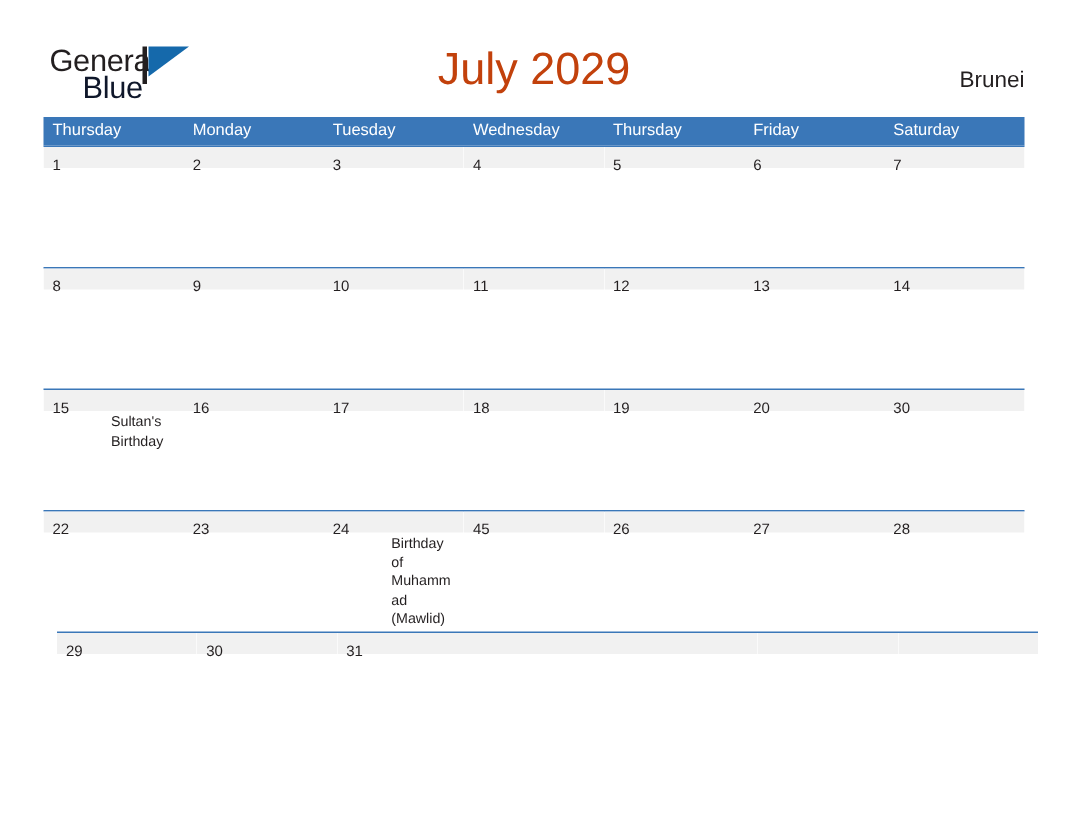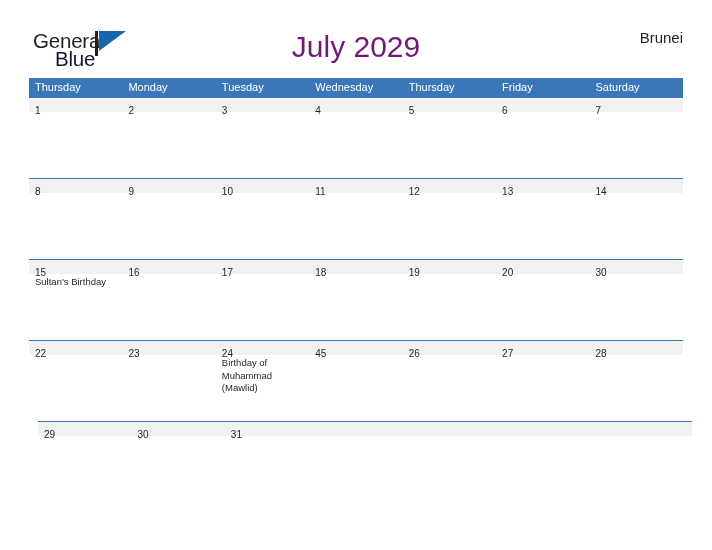--- a/index.html
+++ b/index.html
@@ -86,28 +86,28 @@
 
   .title {
     position: absolute;
     left: 0;
     top: 29px;
     width: 712px;
     text-align: center;
     font-size: 30px;
     line-height: 36px;
     font-weight: normal;
-    color: #701a75;
+    color: #c2410c;
     margin: 0;
   }
 
   .country {
     position: absolute;
     right: 29px;
-    top: 28px;
+    top: 44px;
     font-size: 15px;
     line-height: 20px;
     color: #231f20;
     white-space: nowrap;
   }
 
   
   .calendar {
     position: absolute;
     left: 29px;
@@ -164,20 +164,21 @@
   }
   .day-num {
     font-size: 10px;
     line-height: 12px;
     color: #231f20;
   }
 
   .events {
     padding: 2px 8px 0 6px;
     box-sizing: border-box;
+    margin-left: 39px;
   }
   .event {
     font-size: 9.5px;
     line-height: 12.5px;
     color: #231f20;
     word-wrap: break-word;
   }
 </style>
 </head>
 <body>

